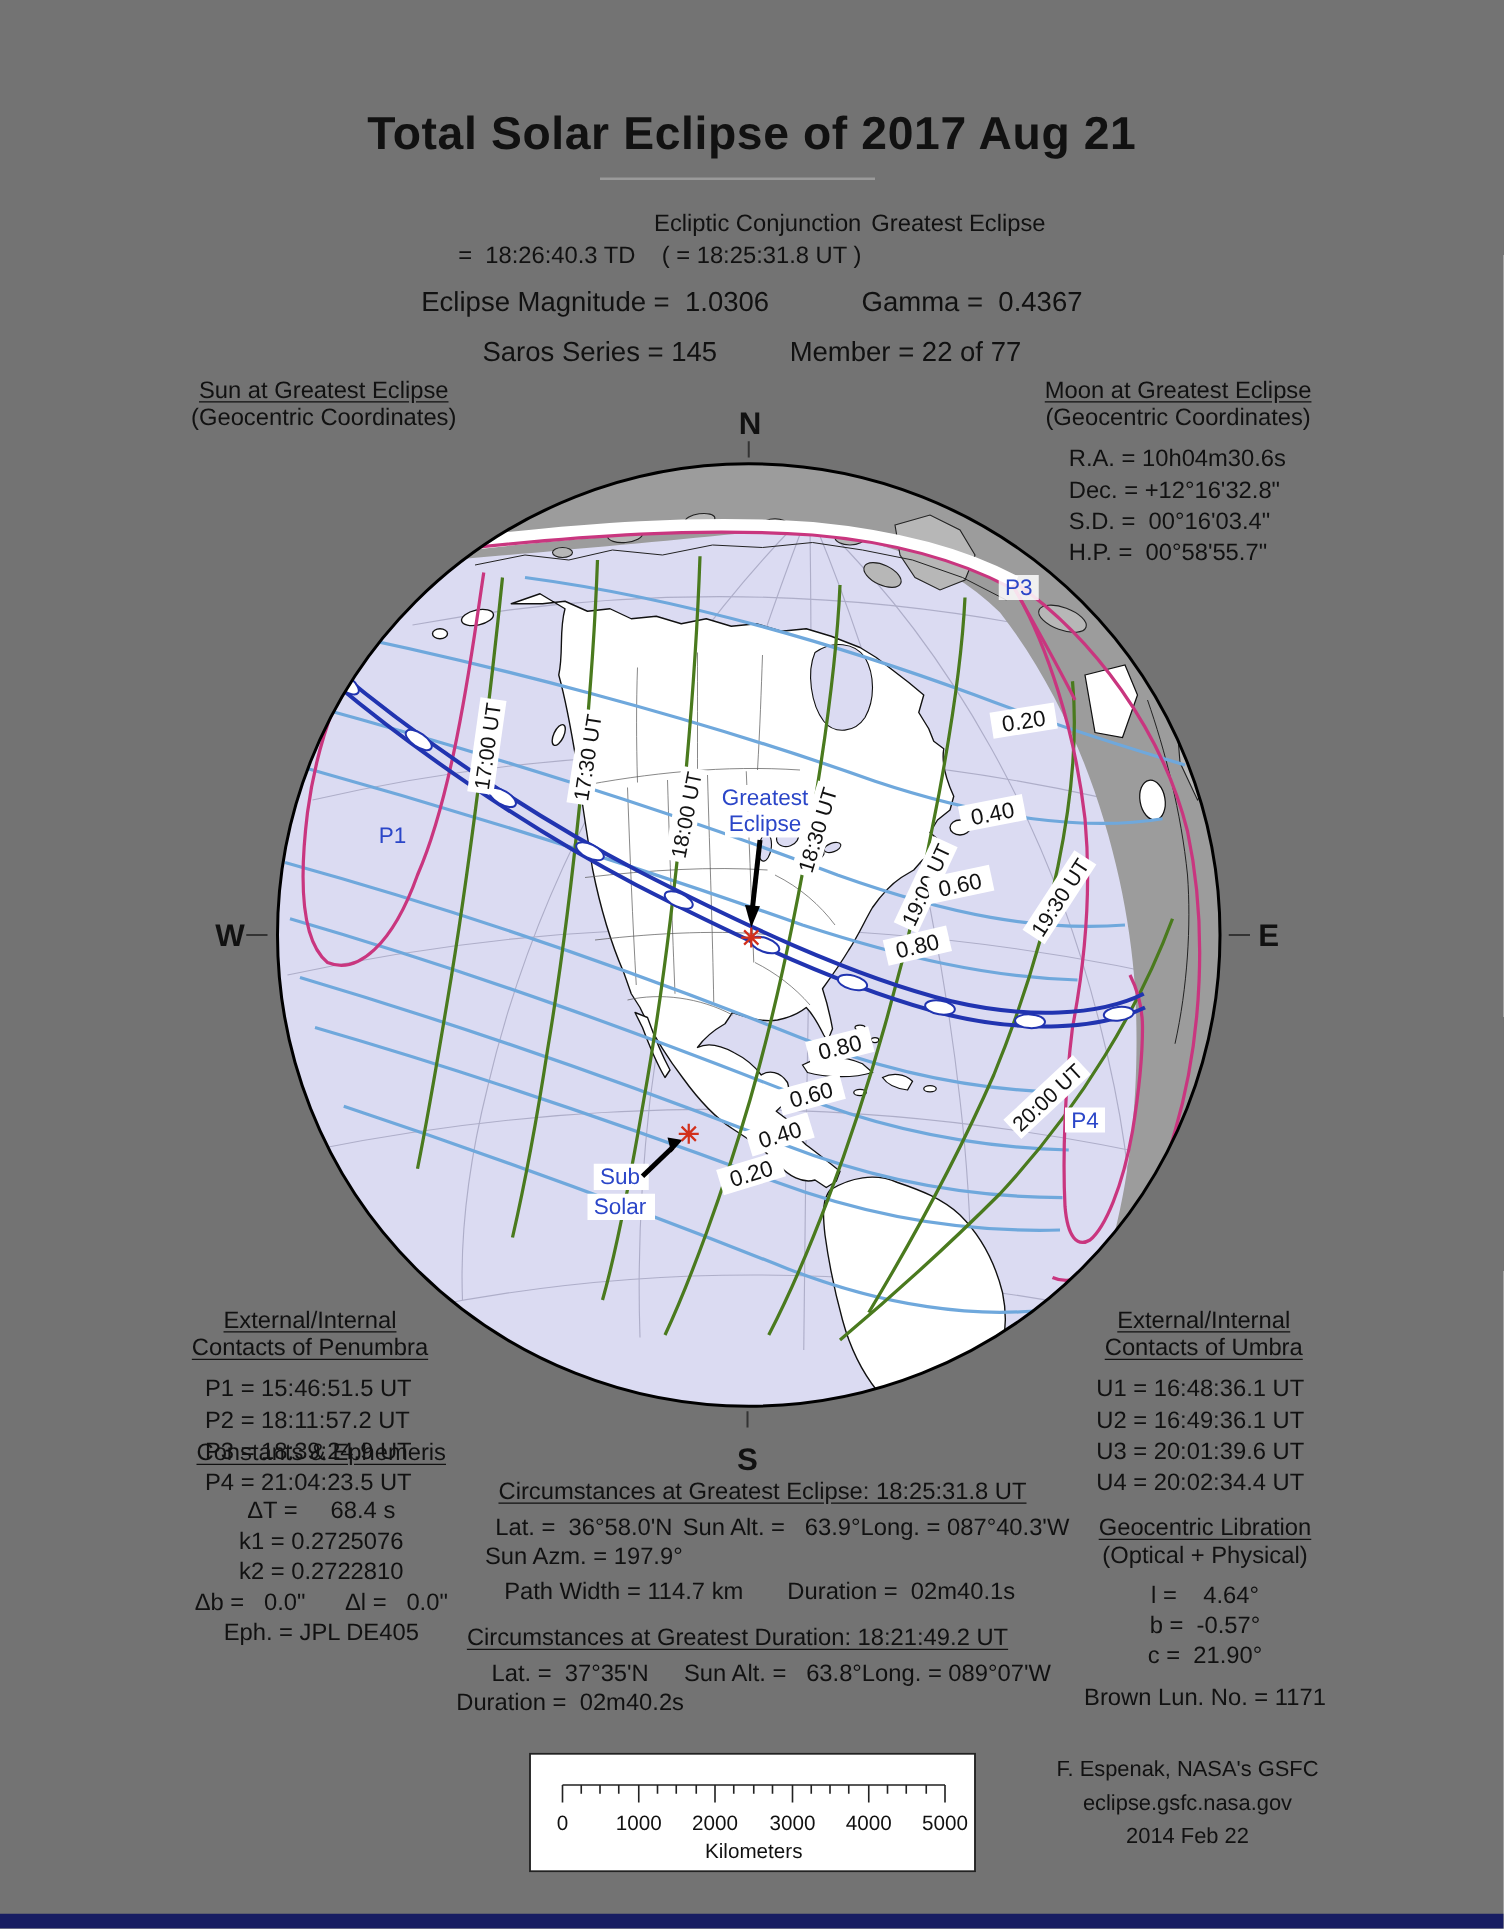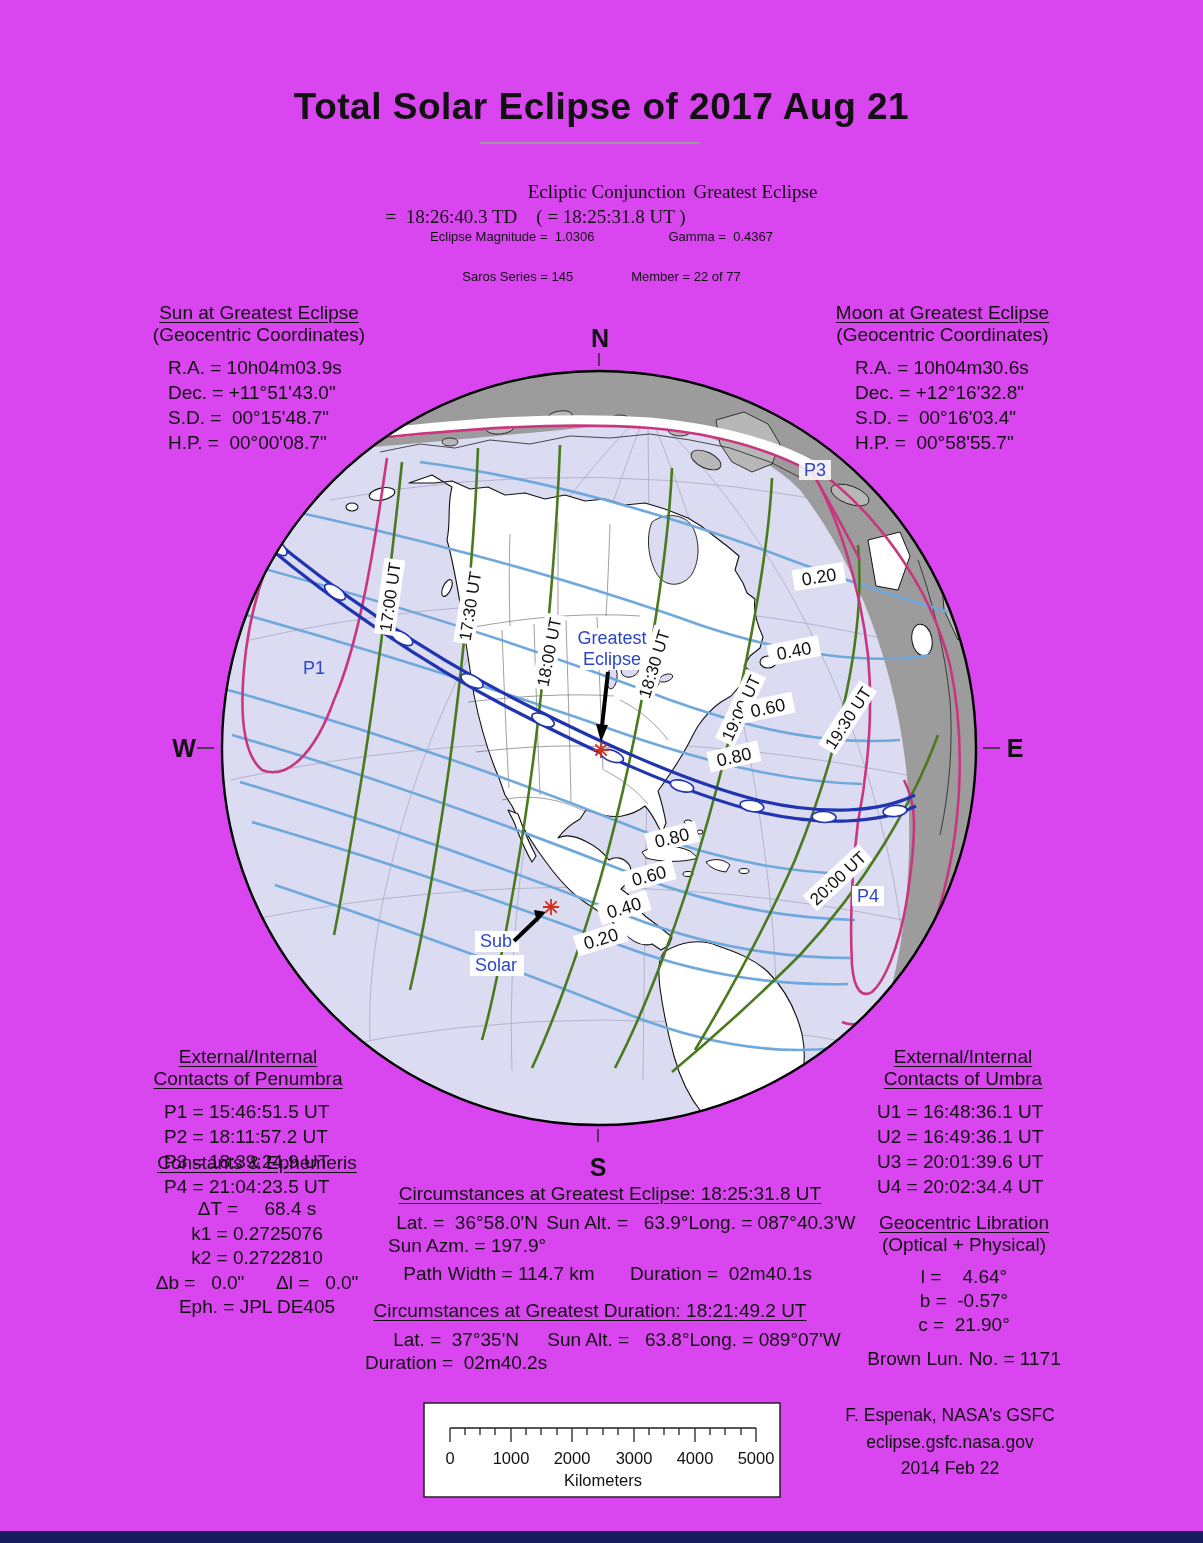--- a/index.html
+++ b/index.html
@@ -3,34 +3,34 @@
 <meta charset="utf-8">
 <style>
   :root{
     --ocean:#dbdbf2; --land:#ffffff; --night:#9c9c9c; --night-land:#b7b7b7;
     --band-blue:#2134b0; --time-green:#4a7a1e; --mag-ltblue:#6fa8dc;
     --penumbra-magenta:#c9367f; --label-blue:#2b46c8; --marker-red:#d2301c;
     --grid:#a9a9c4; --ink:#111;
   }
   html,body{margin:0;padding:0;background:#e8e8e8;}
   #page{
-    position:relative; width:1203px; height:1543px; background:#d946ef;
+    position:relative; width:1203px; height:1543px; background:#737373;
     font-family:"Liberation Sans", sans-serif; color:var(--ink);
     overflow:hidden; margin:0 auto;
   }
   .abs{position:absolute;}
   .pre{white-space:pre;}
   .u{text-decoration:underline; text-underline-offset:3px;}
   #title{left:0; right:0; top:86px; text-align:center; font-size:37px; font-weight:bold; letter-spacing:.5px;}
   #title-rule{left:480px; top:142px; width:220px; height:2px; background:#9a9a9a;}
-  .hdr-table{display:grid; grid-template-columns:auto auto; column-gap:8px; width:max-content; margin:12px auto; font-size:19px; line-height:25px;font-family:Liberation Serif, serif;}
+  .hdr-table{display:grid; grid-template-columns:auto auto; column-gap:8px; width:max-content; margin:0 auto; font-size:19px; line-height:25px;}
   .hdr-table .hl{text-align:right; white-space:pre;}
   .hdr-table .hv{text-align:left; white-space:pre;}
   #hdr-conj{left:0; right:0; top:167px;}
-  .hdr-flex{left:0; right:0; display:flex; justify-content:center; font-size:13px;}
+  .hdr-flex{left:0; right:0; display:flex; justify-content:center; font-size:22px;}
   #hdr-mag{top:229px; gap:74px;}
   #hdr-saros{top:269px; gap:58px;}
   .panel{font-size:19px; line-height:25px;}
   .panel .ttl{display:block; text-align:center; line-height:22px;}
   .panel .lines{margin-top:9px;}
   #sun-panel{left:118px; top:302px; width:282px;}
   #sun-panel .lines{margin-left:50px;}
   #moon-panel{left:800px; top:302px; width:285px;}
   #moon-panel .lines{margin-left:55px;}
   #penumbra-panel{left:118px; top:1046px; width:260px;}
@@ -79,26 +79,20 @@
     <span class="pre">Gamma =  0.4367</span>
   </div>
   <div id="hdr-saros" class="abs hdr-flex">
     <span class="pre">Saros Series = 145</span>
     <span class="pre">Member = 22 of 77</span>
   </div>
 
   <div id="sun-panel" class="abs panel">
     <span class="ttl u">Sun at Greatest Eclipse</span>
     <span class="ttl">(Geocentric Coordinates)</span>
-    <div class="lines">
-      <div class="pre">R.A. = 10h04m03.9s</div>
-      <div class="pre">Dec. = +11°51'43.0"</div>
-      <div class="pre">S.D. =  00°15'48.7"</div>
-      <div class="pre">H.P. =  00°00'08.7"</div>
-    </div>
   </div>
   <div id="moon-panel" class="abs panel">
     <span class="ttl u">Moon at Greatest Eclipse</span>
     <span class="ttl">(Geocentric Coordinates)</span>
     <div class="lines">
       <div class="pre">R.A. = 10h04m30.6s</div>
       <div class="pre">Dec. = +12°16'32.8"</div>
       <div class="pre">S.D. =  00°16'03.4"</div>
       <div class="pre">H.P. =  00°58'55.7"</div>
     </div>

